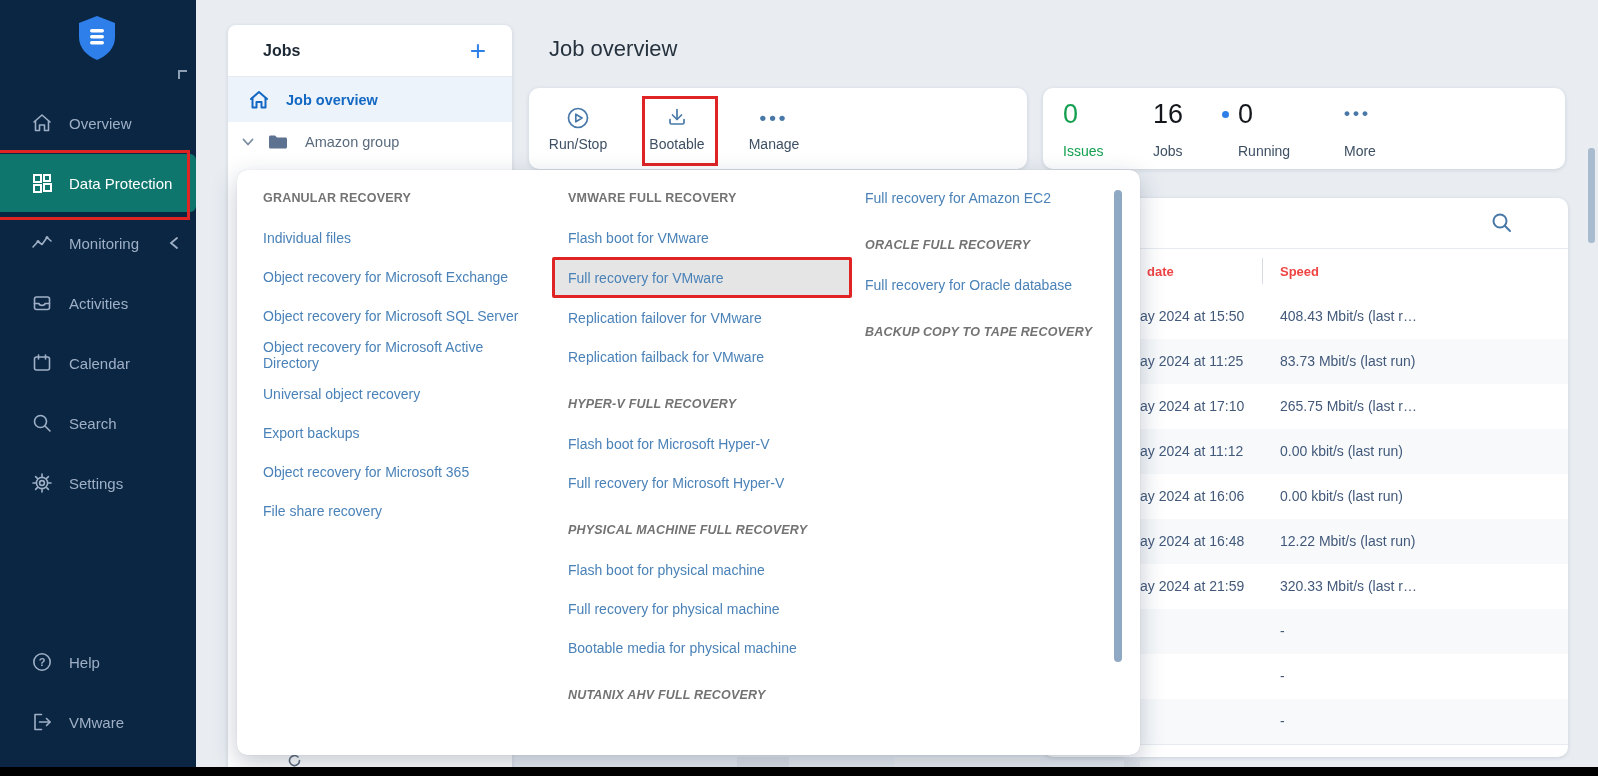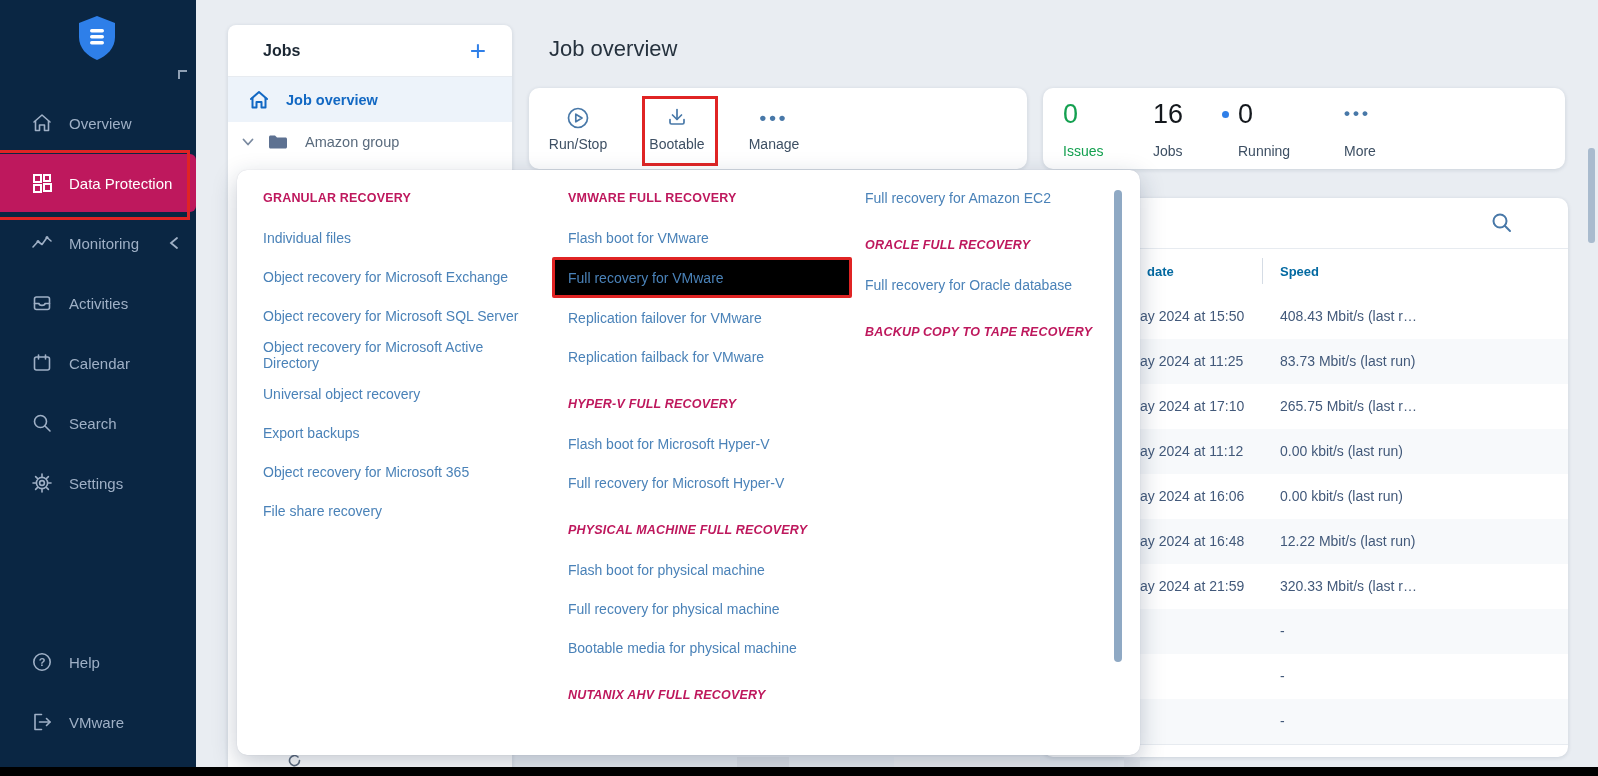--- a/index.html
+++ b/index.html
@@ -8,21 +8,21 @@
   svg{display:block;}
 
   
   .sidebar{position:absolute;left:0;top:0;width:196px;height:776px;background:#0a2643;z-index:2;}
   .logo{position:absolute;left:76px;top:15px;}
   .corner-glyph{position:absolute;left:178px;top:70px;width:7px;height:7px;
                 border-top:2px solid #8fa0b4;border-left:2px solid #8fa0b4;}
   .nav-item{position:absolute;left:0;width:196px;height:60px;display:flex;align-items:center;
             gap:16px;padding-left:31px;box-sizing:border-box;color:#9fb0c6;font-size:15px;cursor:pointer;}
   .nav-item .ic{flex:none;}
-  .nav-item.active{background:#be185d;color:#ffffff;border-radius:0 6px 6px 0;
+  .nav-item.active{background:#0f766e;color:#ffffff;border-radius:0 6px 6px 0;
                    top:154px;height:58px;}
   .nav-chevron{margin-left:14px;}
   .red-box{position:absolute;border:3px solid #e02424;z-index:7;pointer-events:none;}
   .rb-sidebar{left:-4px;top:150px;width:188px;height:64px;}
 
   
   .jobs-panel{position:absolute;left:228px;top:25px;width:284px;height:751px;background:#fff;
               border-radius:8px 8px 0 0;box-shadow:0 1px 4px rgba(20,40,70,.14);z-index:1;}
   .jobs-header{height:52px;display:flex;align-items:center;padding:0 26px 0 35px;
                border-bottom:1px solid #e7ebf0;box-sizing:border-box;}
@@ -61,42 +61,42 @@
   .stat-running .stat-lbl{margin-left:16px;}
   .stat-more{left:301px;cursor:pointer;}
   .stat-more .glyph-dots{height:30px;font-size:17px;}
 
   
   .table-card{position:absolute;left:1043px;top:198px;width:525px;height:559px;background:#fff;
               border-radius:10px;box-shadow:0 1px 4px rgba(20,40,70,.14);z-index:1;overflow:hidden;}
   .search-row{height:50px;position:relative;border-bottom:1px solid #e7ebf0;}
   .tbl-search{position:absolute;right:55px;top:14px;cursor:pointer;}
   .thead{height:45px;position:relative;}
-  .th{position:absolute;top:15px;font-size:13px;font-weight:bold;color:#0369a1;cursor:pointer;}
+  .th{position:absolute;top:15px;font-size:13px;font-weight:bold;color:#ef4444;cursor:pointer;}
   .th-date{left:104px;}.th-speed{left:237px;}
   .th-div{position:absolute;left:219px;top:9px;width:1px;height:26px;background:#d5dce5;}
   .trow{height:45px;position:relative;cursor:pointer;}
   .trow:nth-child(even){background:#f7f9fb;}
   .td{position:absolute;top:14px;font-size:14px;color:#42597a;white-space:nowrap;}
   .td-date{left:97px;}.td-speed{left:237px;}
   .tfoot{border-top:1px solid #e7ebf0;height:14px;}
 
   
   .dropdown{position:absolute;left:237px;top:170px;width:903px;height:585px;background:#fff;
             border-radius:10px;box-shadow:0 8px 24px rgba(25,45,75,.25),0 0 1px rgba(25,45,75,.2);z-index:5;}
   .menu-col{position:absolute;top:8px;}
   .col-1{left:10px;width:295px;}
   .col-2{left:315px;width:300px;}
   .col-3{left:612px;width:285px;}
   .menu-title{height:40px;display:flex;align-items:center;padding-left:16px;
-              font-size:12.5px;font-weight:bold;color:#be185d;letter-spacing:.2px;}
+              font-size:12.5px;font-weight:bold;color:#737373;letter-spacing:.2px;}
   .menu-title.gap{margin-top:8px;font-style:italic;}
   .menu-item{height:39px;display:flex;align-items:center;padding-left:16px;
              font-size:14px;color:#4a82b8;cursor:pointer;box-sizing:border-box;}
-  .menu-item.hl{background:#000000;border:3px solid #e02424;height:41px;padding-left:13px;border-radius:2px;}
+  .menu-item.hl{background:#e5e5e5;border:3px solid #e02424;height:41px;padding-left:13px;border-radius:2px;}
   .dd-scroll{position:absolute;left:877px;top:20px;width:8px;height:472px;background:#8fa9c4;
              border-radius:4px;cursor:pointer;}
 
   
   .page-scroll{position:absolute;left:1588px;top:148px;width:7px;height:95px;background:#a9bbce;
                border-radius:3px;z-index:8;cursor:pointer;}
   .bottom-bar{position:absolute;left:0;top:767px;width:1598px;height:9px;background:#000;z-index:9;}
   .sliver-refresh{position:absolute;left:287px;top:753px;z-index:1;}
   .sliver-box{position:absolute;top:757px;height:10px;z-index:1;}
   .sb1{left:737px;width:52px;background:#dfe3e9;}

